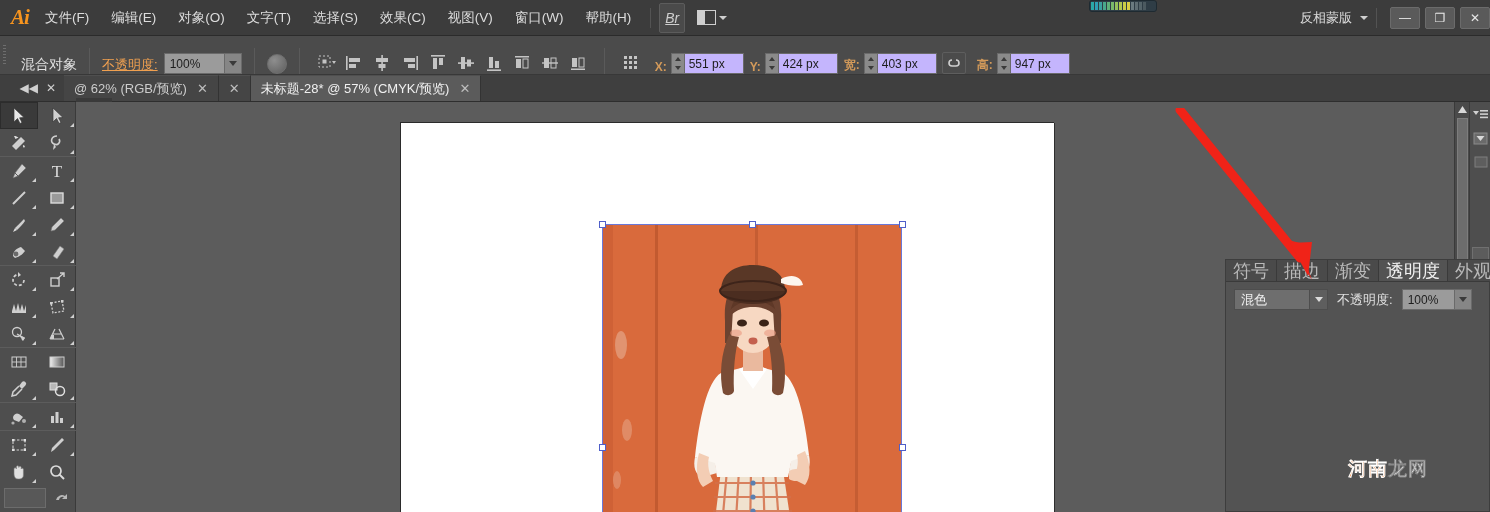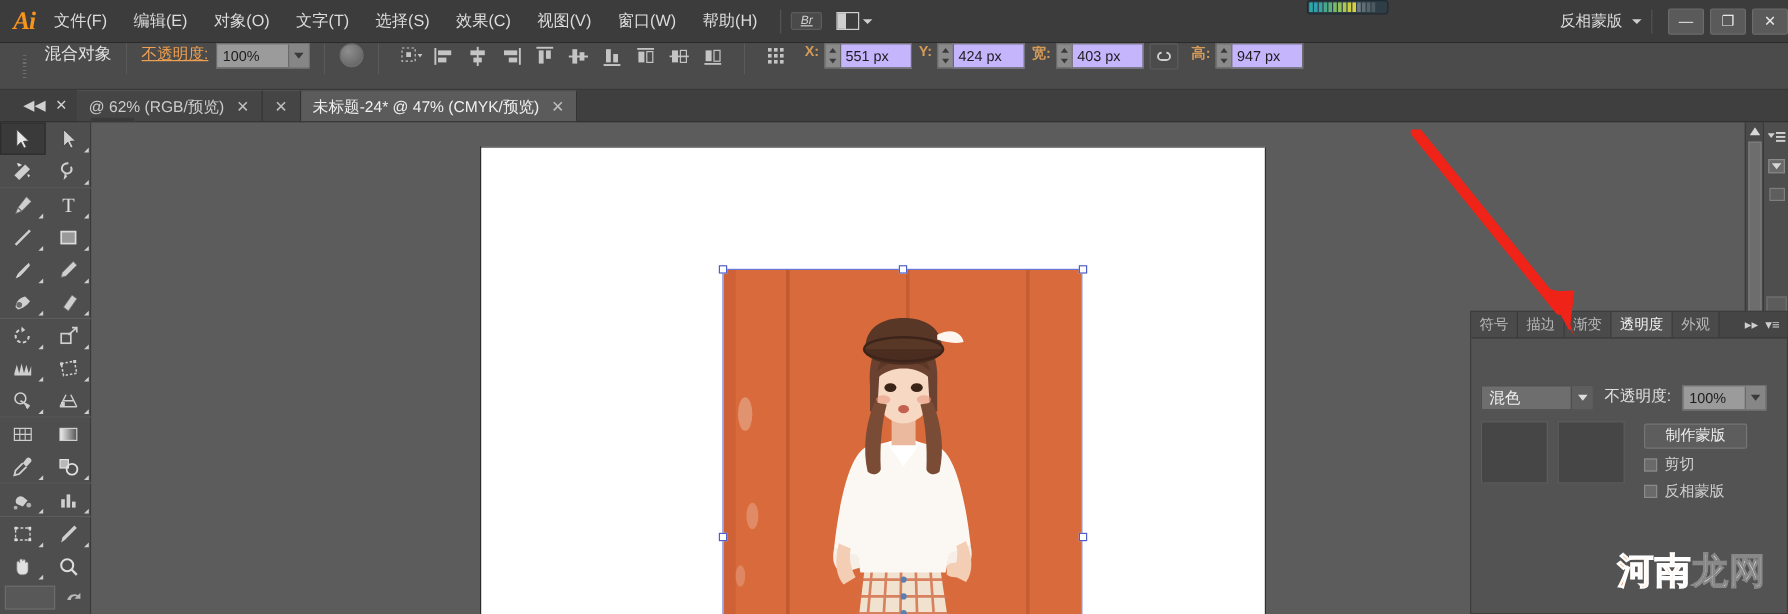--- a/index.html
+++ b/index.html
@@ -28,24 +28,24 @@
     font-size: 21px; font-weight: bold; font-style: italic;
     color: #f7941e; letter-spacing: -1px;
     padding-left: 6px;
   }
   .menu-item {
     padding: 0 11px; height: 36px; line-height: 36px;
     font-size: 13.5px; color: #dcdcdc; white-space: nowrap;
   }
   .mb-sep { width: 1px; height: 20px; background: #535353; margin: 0 8px; }
   .br-btn {
-    width: 26px; height: 15px; background: #4a4a4a;
+    width: 26px; height: 30px; background: #4a4a4a;
     border: 1px solid #5c5c5c; border-radius: 2px;
     display: flex; align-items: center; justify-content: center;
-    font-size: 10px; color: #cfcfcf; font-style: italic; text-decoration: underline;
+    font-size: 14px; color: #cfcfcf; font-style: italic; text-decoration: underline;
   }
   .arrange-btn {
     margin-left: 12px; display: flex; align-items: center; gap: 3px;
   }
   .arrange-glyph {
     width: 19px; height: 15px; border: 1.5px solid #cfcfcf;
     display: flex;
   }
   .arrange-glyph i { display: block; height: 100%; }
   .arrange-glyph i:first-child { width: 40%; background: #cfcfcf; border-right: 1px solid #cfcfcf; }
@@ -68,21 +68,21 @@
     background: #2f3d46; border: 1px solid #1e2a31; border-radius: 3px;
     overflow: hidden; display: flex; align-items: center;
   }
   .topbar-indicator i { display:block; width:3px; height:8px; margin-left:1px; }
 
   
   .controlbar {
     position: absolute; left: 0; top: 36px; width: 1490px; height: 39px;
     background: #4b4b4b;
     border-bottom: 1px solid #383838;
-    display: flex; align-items: flex-start; padding-left: 16px;
+    display: flex; align-items: flex-end;
   }
   .cb-grip { width: 9px; height: 39px; background:
      repeating-linear-gradient(to bottom, #6e6e6e 0 1px, transparent 1px 3px);
      background-position: 3px 10px; background-size: 3px 20px; background-repeat: no-repeat; }
   .cb-label { padding-left: 12px; font-size: 14px; color: #e2e2e2; white-space: nowrap; }
   .cb-sep { width: 1px; height: 26px; background: #3d3d3d; margin: 0 12px;
             border-right: 1px solid #5a5a5a; }
   .cb-orange { color: #f0a050; font-size: 13px; text-decoration: underline;
                text-decoration-color: #f0a050; white-space: nowrap; }
   .num-field {
@@ -209,28 +209,28 @@
   
   .rpanel {
     position: absolute; left: 1225px; top: 259px; width: 265px; height: 253px;
     background: #535353; border: 1px solid #3d3d3d;
   }
   .rp-tabs {
     height: 22px; background: #454545; display: flex; align-items: stretch;
     border-bottom: 1px solid #3a3a3a;
   }
   .rp-tab {
-    padding: 0 7px; display: flex; align-items: center; font-size: 12px;
+    padding: 0 7px; display: flex; align-items: center; font-size: 18px;
     color: #b9b9b9; background: #4a4a4a; border-right: 1px solid #3a3a3a;
     white-space: nowrap;
   }
   .rp-tab.active { background: #535353; color: #f2f2f2; }
   .rp-tabs-right { margin-left: auto; display: flex; align-items: center; gap: 6px; padding-right: 6px; }
   .rp-body { padding: 7px 8px; }
-  .rp-row1 { display: flex; gap: 9px; margin-top: 32px; }
+  .rp-row1 { display: flex; align-items: center; gap: 9px; }
   .blend-select {
     width: 94px; height: 21px; background: #6e6e6e; border: 1px solid #4d4d4d;
     display: flex; align-items: center;
   }
   .blend-select .val { flex: 1; padding-left: 6px; font-size: 13px; color: #f0f0f0; }
   .blend-select .arw {
     width: 18px; height: 19px; background: #5e5e5e; border-left: 1px solid #4d4d4d;
     display: flex; align-items: center; justify-content: center;
   }
   .tri-dn-lt { width:0;height:0;border-left:4px solid transparent;border-right:4px solid transparent;border-top:5px solid #dcdcdc; }
@@ -278,21 +278,21 @@
     background: #4e4e4e; border-left: 1px solid #3a3a3a;
   }
   .rdock-btn { width: 21px; height: 24px; display:flex;align-items:center;justify-content:center; }
 
   
   .annot-arrow { position: absolute; left: 1160px; top: 108px; z-index: 60; pointer-events: none; }
 
   
   .watermark {
     position: absolute; left: 1348px; top: 456px; z-index: 55;
-    font-size: 30px; font-weight: bold; letter-spacing: 1px;
+    font-size: 19px; font-weight: normal; letter-spacing: 1px;
     font-family: "DejaVu Sans", "Liberation Sans", sans-serif;
   }
   .wm-a { color: #ee7722; -webkit-text-stroke: 1px #ffffff; }
   .wm-b { color: #ffffff; -webkit-text-stroke: 1px #888888; }
 </style>
 </head>
 <body>
 
 <div id="app">
 
@@ -502,21 +502,21 @@
       <span>✕</span>
     </div>
     <div class="doc-tab clipped">
       <span>@ 62% (RGB/预览)</span>
       <span class="x">✕</span>
     </div>
     <div class="doc-tab">
       <span class="x">✕</span>
     </div>
     <div class="doc-tab active">
-      <span>未标题-24* @ 47% (CMYK/预览)</span>
+      <span>未标题-28* @ 57% (CMYK/预览)</span>
       <span class="x">✕</span>
     </div>
   </div>
 
   <div class="toolbar">
     <div class="tool-grid">
       <div class="tool sel">
         <svg width="16" height="18" viewBox="0 0 16 18">
             <path d="M3 1 L3 15 L6.5 11.5 L9 16.5 L11 15.5 L8.6 10.8 L13 10.5 Z" fill="#e8e8e8" stroke="#3a3a3a" stroke-width=".7"></path>
           </svg>
@@ -937,35 +937,20 @@
         </div>
         <span class="op-lbl">不透明度:</span>
         <div class="op-field">
           <span class="val">100%</span>
           <span class="arw">
               <i class="tri-dn"></i>
             </span>
         </div>
       </div>
 
-      <div class="thumbs">
-        <div class="thumb"></div>
-        <div class="thumb"></div>
-        <div class="mask-col">
-          <div class="mask-btn">制作蒙版</div>
-          <div class="chk-row">
-            <span class="chk"></span>
-            <span>剪切</span>
-          </div>
-          <div class="chk-row">
-            <span class="chk"></span>
-            <span>反相蒙版</span>
-          </div>
-        </div>
-      </div>
     </div>
   </div>
 
 
   <svg class="annot-arrow" width="180" height="175" viewBox="0 0 180 175">
     <path d="M20 2 L140 150" stroke="#f02318" stroke-width="9" stroke-linecap="round"></path>
     <polygon points="128,132 152,172 140,140 152,138" fill="#f02318"></polygon>
     <polygon points="130,135 148,168 152,134" fill="#f02318"></polygon>
   </svg>
 

